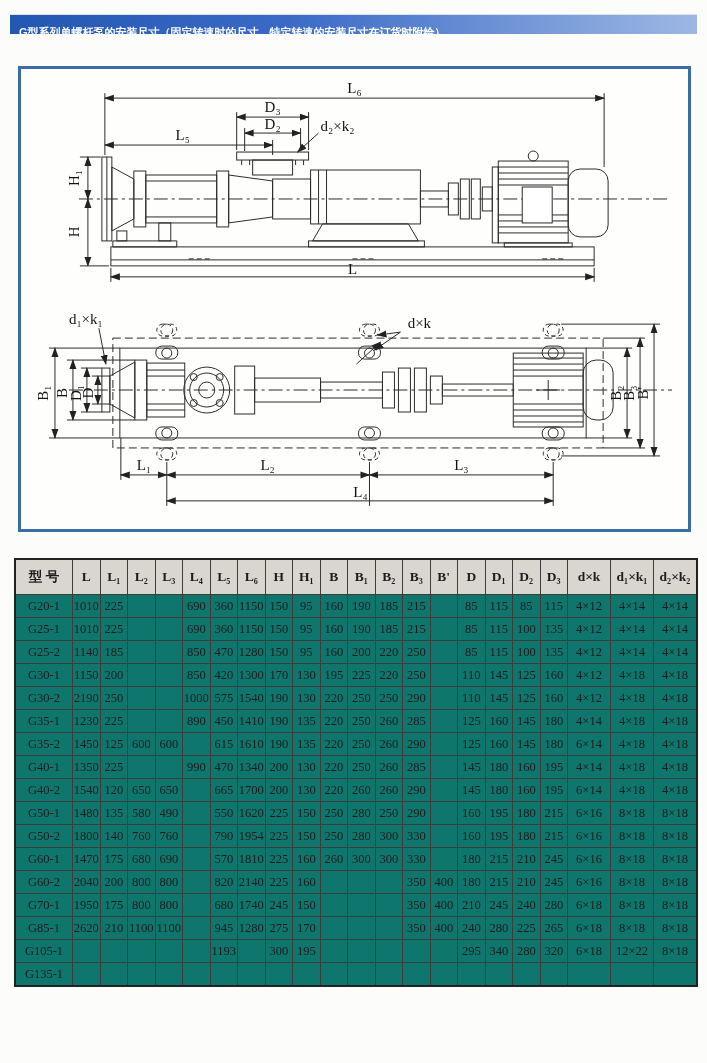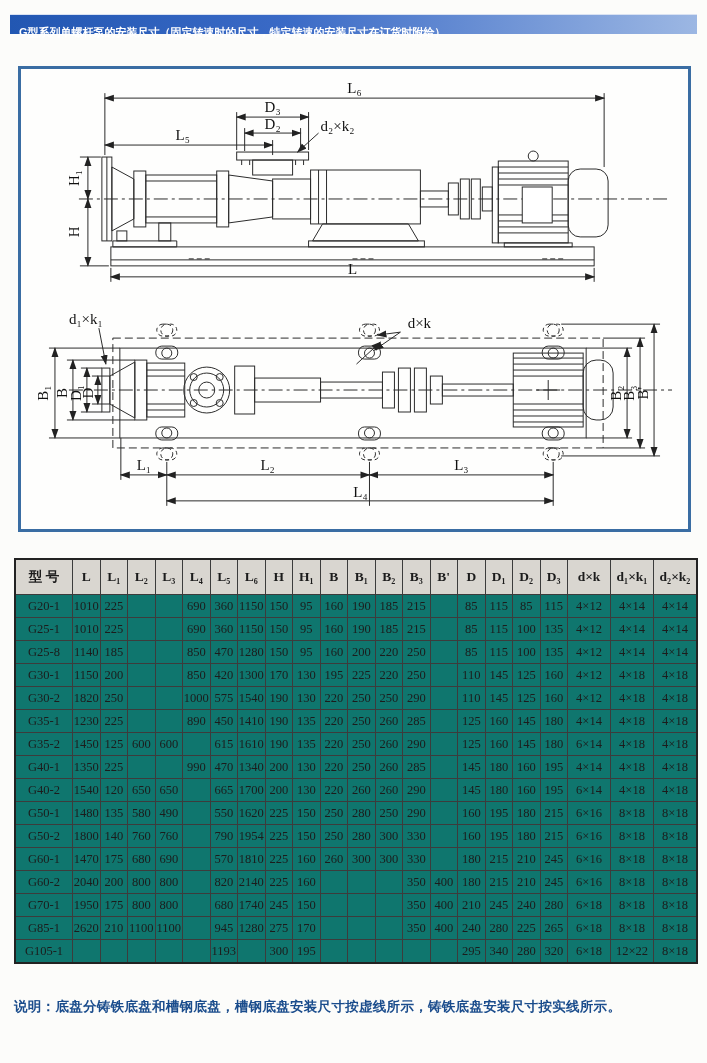--- a/index.html
+++ b/index.html
@@ -357,21 +357,21 @@
           <td></td>
           <td>85</td>
           <td>115</td>
           <td>100</td>
           <td>135</td>
           <td>4×12</td>
           <td>4×14</td>
           <td>4×14</td>
         </tr>
         <tr>
-          <td>G25-8</td>
+          <td>G25-2</td>
           <td>1140</td>
           <td>185</td>
           <td></td>
           <td></td>
           <td>850</td>
           <td>470</td>
           <td>1280</td>
           <td>150</td>
           <td>95</td>
           <td>160</td>
@@ -406,21 +406,21 @@
           <td>110</td>
           <td>145</td>
           <td>125</td>
           <td>160</td>
           <td>4×12</td>
           <td>4×18</td>
           <td>4×18</td>
         </tr>
         <tr>
           <td>G30-2</td>
-          <td>1820</td>
+          <td>2190</td>
           <td>250</td>
           <td></td>
           <td></td>
           <td>1000</td>
           <td>575</td>
           <td>1540</td>
           <td>190</td>
           <td>130</td>
           <td>220</td>
           <td>250</td>
@@ -692,18 +692,41 @@
           <td></td>
           <td></td>
           <td>295</td>
           <td>340</td>
           <td>280</td>
           <td>320</td>
           <td>6×18</td>
           <td>12×22</td>
           <td>8×18</td>
         </tr>
+        <tr>
+          <td>G135-1</td>
+          <td></td>
+          <td></td>
+          <td></td>
+          <td></td>
+          <td></td>
+          <td></td>
+          <td></td>
+          <td></td>
+          <td></td>
+          <td></td>
+          <td></td>
+          <td></td>
+          <td></td>
+          <td></td>
+          <td></td>
+          <td></td>
+          <td></td>
+          <td></td>
+          <td></td>
+          <td></td>
+          <td></td>
+        </tr>
       </tbody>
   </table>
 
-  <div class="note">说明：底盘分铸铁底盘和槽钢底盘，槽钢底盘安装尺寸按虚线所示，铸铁底盘安装尺寸按实线所示。</div>
 
 </div>
 
 </body></html>

